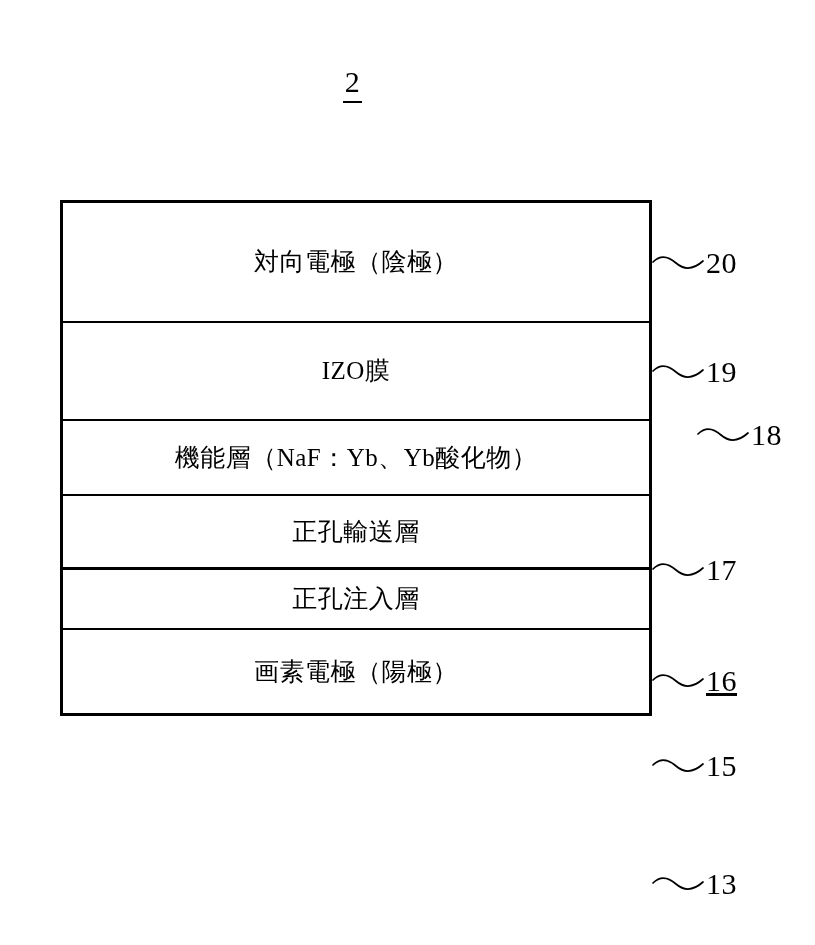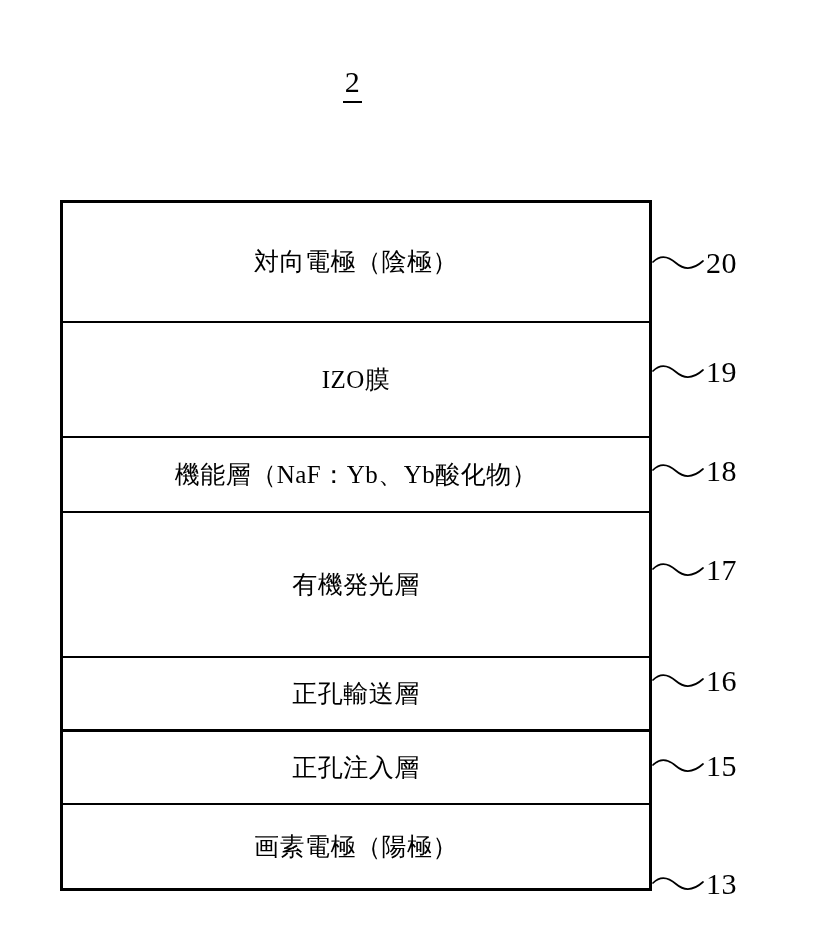--- a/index.html
+++ b/index.html
@@ -101,65 +101,62 @@
 <body>
 
 <div id="figure-number">
   <span class="fignum-text">2</span>
 </div>
 
 <div id="layer-stack">
     <div class="layer" style="height: 120px;">
       <div class="layer-label">対向電極（陰極）</div>
     </div>
-    <div class="layer" style="height: 115px;">
+    <div class="layer" style="height: 98px;">
       <div class="layer-label">IZO膜</div>
     </div>
     <div class="layer" style="height: 75px;">
       <div class="layer-label">機能層（NaF：Yb、Yb酸化物）</div>
     </div>
-    <div class="layer" style="height: 145px;">
-      <div class="layer-label">有機発光層</div>
-    </div>
     <div class="layer thick-rule" style="height: 74px;">
       <div class="layer-label">正孔輸送層</div>
     </div>
-    <div class="layer" style="height: 73px; justify-content: center;">
+    <div class="layer" style="height: 60px; justify-content: center;">
       <div class="layer-label">正孔注入層</div>
     </div>
     <div class="layer" style="height: 83px; border-bottom: none;">
       <div class="layer-label">画素電極（陽極）</div>
     </div>
   </div>
 
 <div class="ref-marker" style="top: 246px;">
     <svg class="ref-leader" viewBox="0 0 52 20">
       <path d="M1 9 C 8 2, 16 3, 24 10 C 32 17, 41 17, 51 8"></path>
     </svg>
     <span class="ref-number">20</span>
   </div>
 <div class="ref-marker" style="top: 354.5px;">
     <svg class="ref-leader" viewBox="0 0 52 20">
       <path d="M1 9 C 8 2, 16 3, 24 10 C 32 17, 41 17, 51 8"></path>
     </svg>
     <span class="ref-number">19</span>
   </div>
-<div class="ref-marker" style="top: 454px;">
+<div class="ref-marker" style="top: 418px; margin-left: 45px;">
     <svg class="ref-leader" viewBox="0 0 52 20">
       <path d="M1 9 C 8 2, 16 3, 24 10 C 32 17, 41 17, 51 8"></path>
     </svg>
     <span class="ref-number">18</span>
   </div>
 <div class="ref-marker" style="top: 552.5px;">
     <svg class="ref-leader" viewBox="0 0 52 20">
       <path d="M1 9 C 8 2, 16 3, 24 10 C 32 17, 41 17, 51 8"></path>
     </svg>
     <span class="ref-number">17</span>
   </div>
-<div class="ref-marker" style="top: 664px;">
+<div class="ref-marker" style="top: 664px; text-decoration: underline;">
     <svg class="ref-leader" viewBox="0 0 52 20">
       <path d="M1 9 C 8 2, 16 3, 24 10 C 32 17, 41 17, 51 8"></path>
     </svg>
     <span class="ref-number">16</span>
   </div>
 <div class="ref-marker" style="top: 740.5px; margin-top: 8px;">
     <svg class="ref-leader" viewBox="0 0 52 20">
       <path d="M1 9 C 8 2, 16 3, 24 10 C 32 17, 41 17, 51 8"></path>
     </svg>
     <span class="ref-number">15</span>

